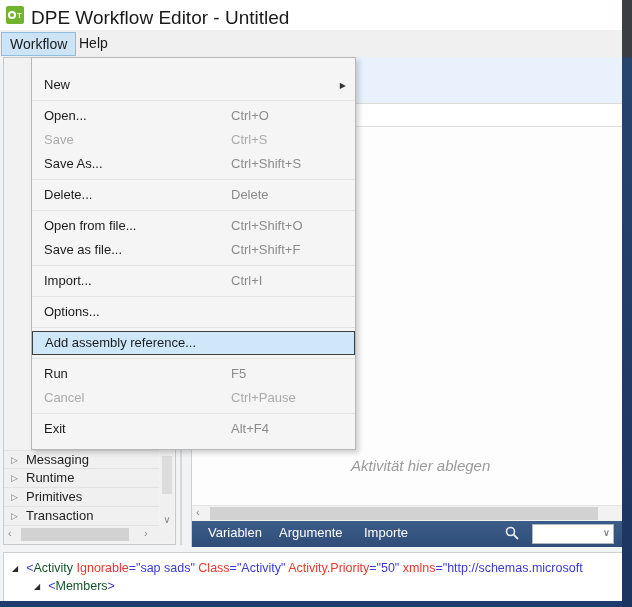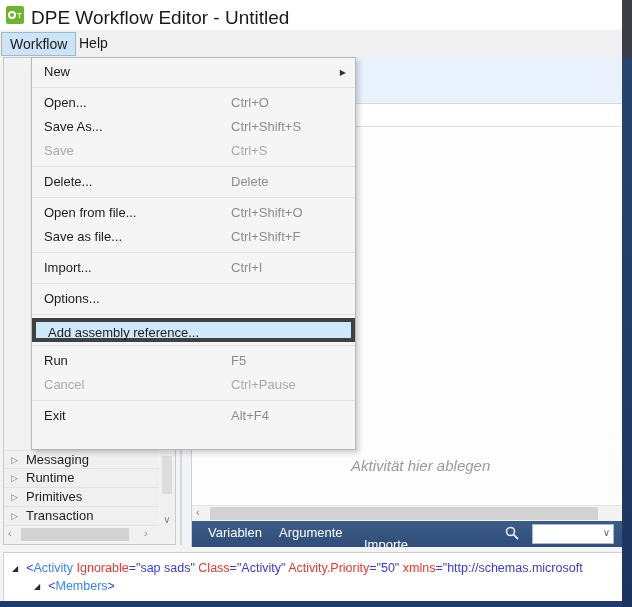--- a/index.html
+++ b/index.html
@@ -51,47 +51,47 @@
   .collapse-all { left:359px; }
   .canvas { position:absolute; left:0; top:70px; width:431px; height:378px; background:#fdfdfd; }
   .drop-hint { position:absolute; left:159px; top:330px; font-size:15px; font-style:italic; color:#9b9b9b; white-space:nowrap; }
   .hscroll-ds { position:absolute; left:0; top:448px; width:431px; height:16px; background:#f2f2f2; border-top:1px solid #e4e4e4; }
   .hscroll-ds .arr-l { position:absolute; left:4px; top:0px; font-size:11px; color:#888888; }
   .hscroll-ds .thumb { position:absolute; left:18px; top:1px; width:388px; height:13px; background:#d2d2d2; }
 
   .darkbar { position:absolute; left:0; top:464px; width:431px; height:26px;
              background:linear-gradient(to bottom,#3c5c88,#2f4d78); }
   .darkbar .tab { position:absolute; top:4px; font-size:13px; color:#ffffff; white-space:nowrap; }
-  .tab-variables { left:16px; } .tab-arguments { left:87px; } .tab-imports { left:172px;margin-top:12px; }
+  .tab-variables { left:16px; } .tab-arguments { left:87px; } .tab-imports { left:172px; }
   .search-icon { position:absolute; left:312px; top:4px; width:16px; height:16px; }
   .combo { position:absolute; left:340px; top:3px; width:82px; height:20px; background:#ffffff;
            border:1px solid #aeb8c4; }
   .combo .chev { position:absolute; right:3px; top:2px; font-size:10px; color:#666666; }
 
   
   .xmlpanel { position:absolute; left:3px; top:552px; width:629px; height:50px; background:#ffffff;
               border:1px solid #cfcfcf; overflow:hidden; }
   .xml-line { position:absolute; white-space:pre; font-size:12.5px; color:#222222; }
   .xml-line1 { left:8px; top:8px; }
   .xml-line2 { left:30px; top:26px; }
   .xml-exp { font-size:8px; color:#2b2b2b; margin-right:8px; vertical-align:1px; }
-  .c-p { color:#3b82f6; } .c-r { color:#e8392e; } .c-b { color:#3a3ad6; }
+  .c-p { color:#14532d; } .c-r { color:#e8392e; } .c-b { color:#3a3ad6; }
 
   .bottombar { position:absolute; left:0; top:601px; width:632px; height:6px; background:#1f3c6e; }
   .rightstrip { position:absolute; left:622px; top:0; width:10px; height:607px; z-index:60;
                 background:linear-gradient(to bottom,#3b3e44 0,#3b3e44 57px,#27446f 58px,#1c3560 100%); }
 
   
   .menu { position:absolute; left:31px; top:57px; width:325px; height:393px; background:#f5f5f5;
-          border:1px solid #b8b8b8; box-shadow:3px 3px 5px rgba(0,0,0,0.18); z-index:100; padding-top:2px; }
+          border:1px solid #b8b8b8; box-shadow:3px 3px 5px rgba(0,0,0,0.18); z-index:100; padding-top:15px; }
   .mi { position:relative; height:24px; line-height:24px; font-size:13px; color:#1c1c1c; padding-left:12px; }
   .mi .mi-sc { position:absolute; left:199px; color:#8c8c8c; }
   .mi.dis, .mi.dis .mi-sc { color:#ababab; }
   .mi .mi-arrow { position:absolute; right:9px; top:1px; font-size:8px; color:#333333; }
-  .mi.hl { background:#cfe8f9; border:4px solid #404040; line-height:22px; }
+  .mi.hl { background:#cfe8f9; border:1px solid #404040; line-height:22px; }
   .msep { height:1px; background:#e2e2e2; margin:3px 0; }
 </style>
 </head>
 <body>
 
 <div class="window">
 
   <div class="titlebar">
     <div class="app-icon">
       <span class="ring"></span>
@@ -178,28 +178,28 @@
   <div class="menu">
     <div class="mi">
       <span>New</span>
       <span class="mi-arrow">▶</span>
     </div>
     <div class="msep"></div>
     <div class="mi">
       <span>Open...</span>
       <span class="mi-sc">Ctrl+O</span>
     </div>
-    <div class="mi">
-      <span>Save As...</span>
-      <span class="mi-sc">Ctrl+Shift+S</span>
-    </div>
     <div class="mi dis">
       <span>Save</span>
       <span class="mi-sc">Ctrl+S</span>
     </div>
+    <div class="mi">
+      <span>Save As...</span>
+      <span class="mi-sc">Ctrl+Shift+S</span>
+    </div>
     <div class="msep"></div>
     <div class="mi">
       <span>Delete...</span>
       <span class="mi-sc">Delete</span>
     </div>
     <div class="msep"></div>
     <div class="mi">
       <span>Open from file...</span>
       <span class="mi-sc">Ctrl+Shift+O</span>
     </div>

